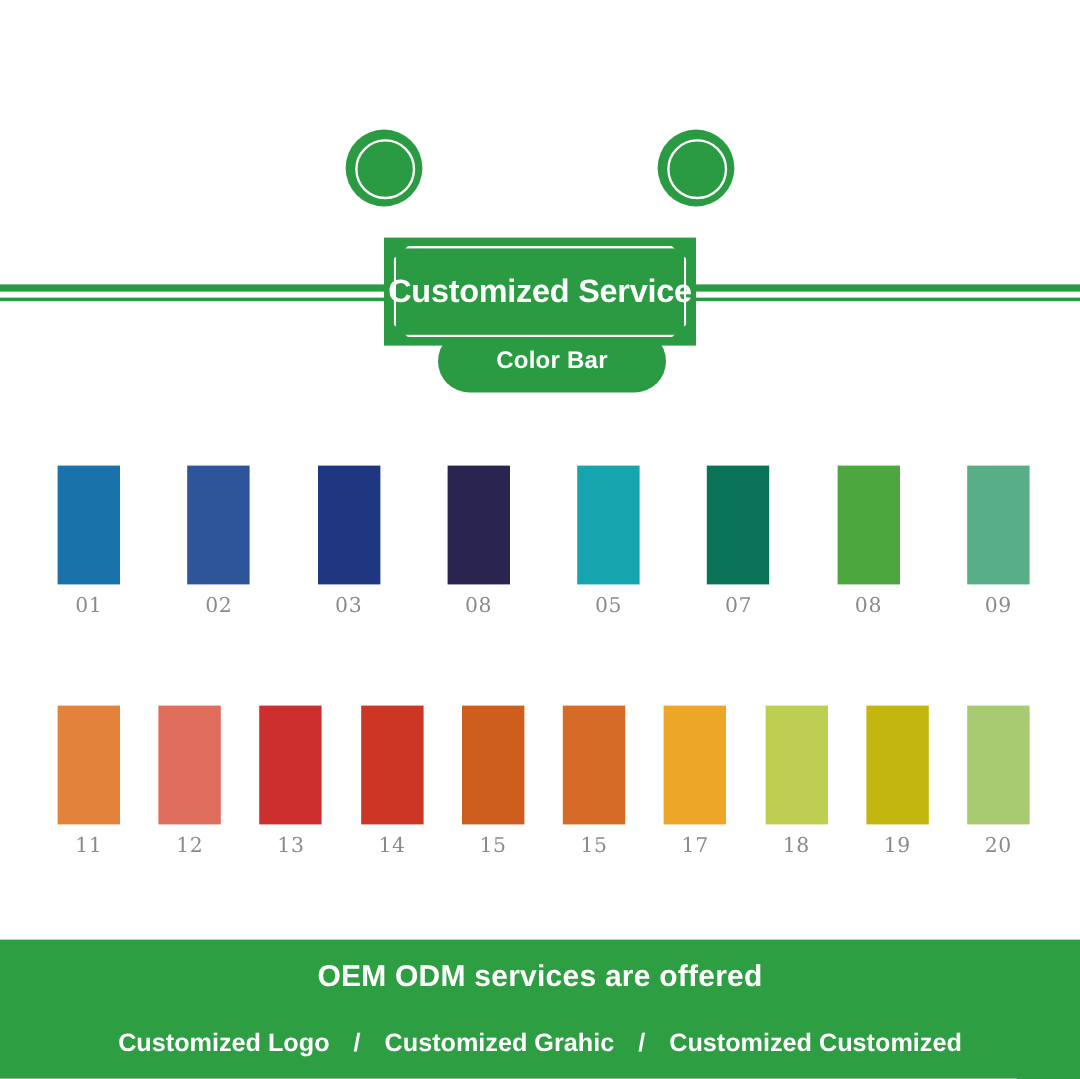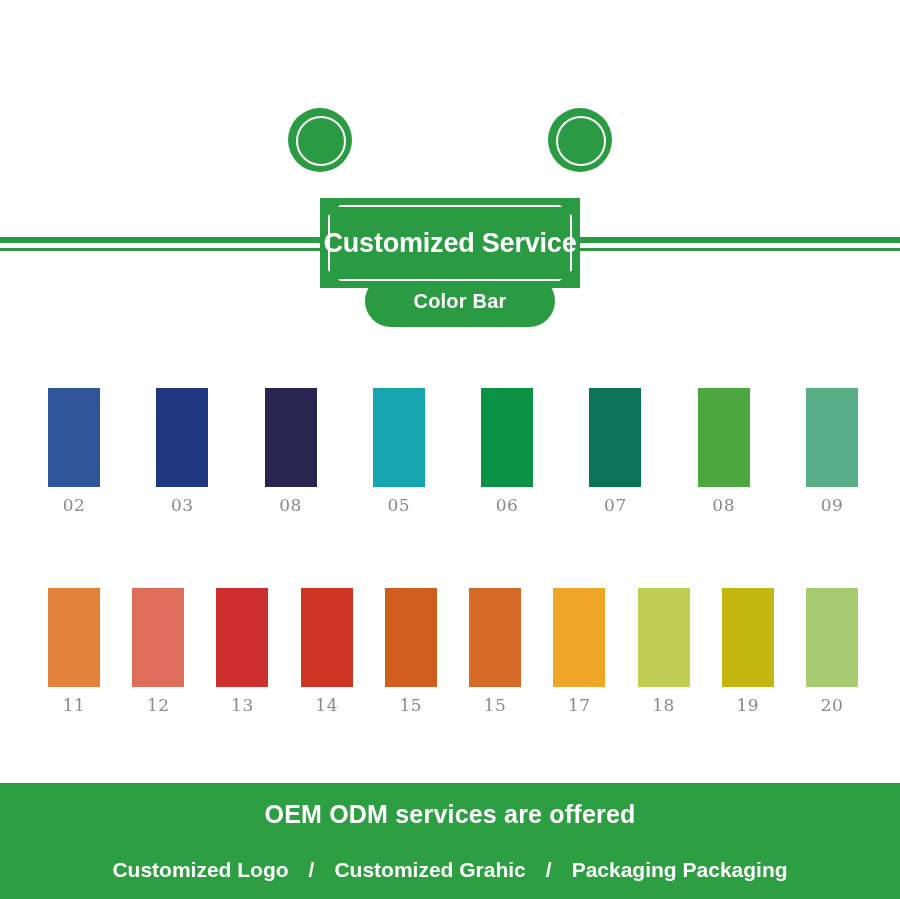--- a/index.html
+++ b/index.html
@@ -225,38 +225,38 @@
   <div class="bulge-mask right" style="background: rgb(43, 155, 67);"></div>
   <div class="plaque-inner"></div>
 
   <div class="plaque-title">Customized Service</div>
 </div>
 
 <div class="pill" style="background: rgb(43, 155, 67);">Color Bar</div>
 
 <div class="swatch-row row-1">
   <div class="swatch-cell">
+    <span class="swatch-chip" style="background: rgb(26, 114, 171);"></span>
+    <span class="swatch-label">01</span>
+  </div>
+  <div class="swatch-cell">
     <span class="swatch-chip" style="background: rgb(46, 84, 153);"></span>
     <span class="swatch-label">02</span>
   </div>
   <div class="swatch-cell">
     <span class="swatch-chip" style="background: rgb(31, 54, 128);"></span>
     <span class="swatch-label">03</span>
   </div>
   <div class="swatch-cell">
     <span class="swatch-chip" style="background: rgb(42, 37, 80);"></span>
     <span class="swatch-label">08</span>
   </div>
   <div class="swatch-cell">
     <span class="swatch-chip" style="background: rgb(22, 165, 174);"></span>
     <span class="swatch-label">05</span>
-  </div>
-  <div class="swatch-cell">
-    <span class="swatch-chip" style="background: rgb(11, 146, 71);"></span>
-    <span class="swatch-label">06</span>
   </div>
   <div class="swatch-cell">
     <span class="swatch-chip" style="background: rgb(11, 115, 87);"></span>
     <span class="swatch-label">07</span>
   </div>
   <div class="swatch-cell">
     <span class="swatch-chip" style="background: rgb(76, 167, 63);"></span>
     <span class="swatch-label">08</span>
   </div>
   <div class="swatch-cell">
@@ -308,15 +308,15 @@
   </div>
 </div>
 
 <div class="footer" style="background: rgb(46, 158, 66);">
   <div class="footer-line-1">OEM ODM services are offered</div>
   <div class="footer-line-2">
     <span>Customized Logo</span>
     <span class="footer-sep">/</span>
     <span>Customized Grahic</span>
     <span class="footer-sep">/</span>
-    <span>Packaging Packaging</span>
+    <span>Customized Customized</span>
   </div>
 </div>
 
 </body></html>

